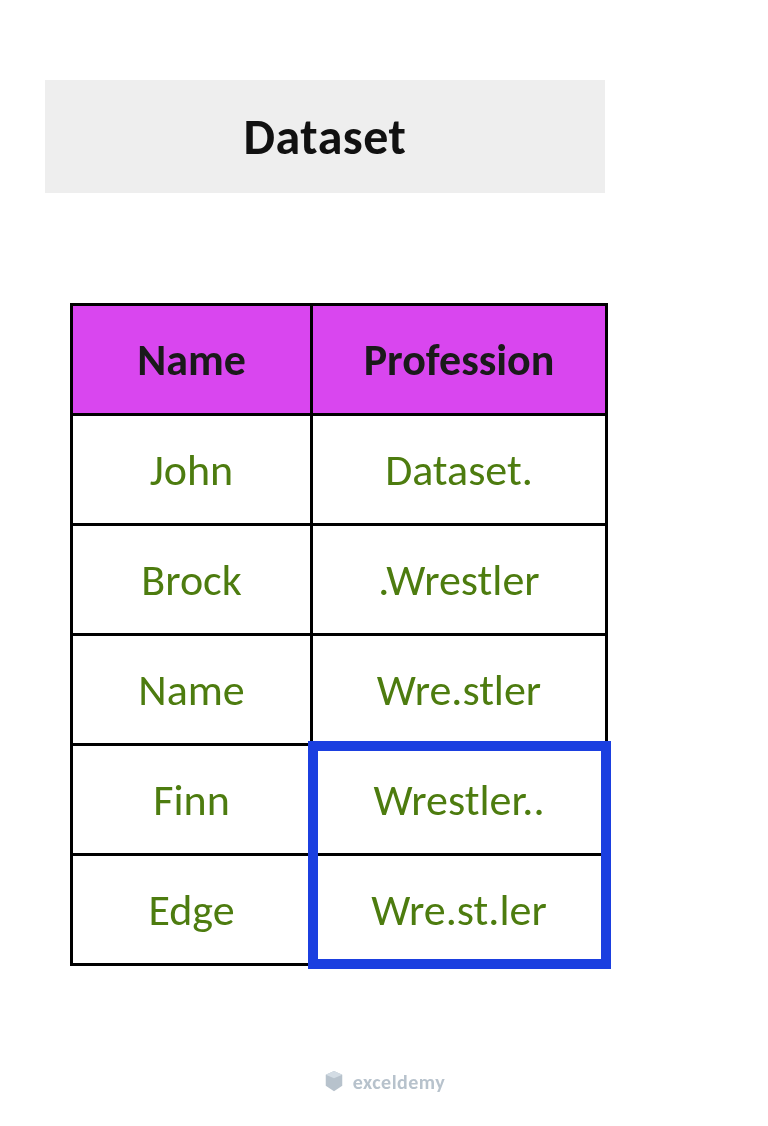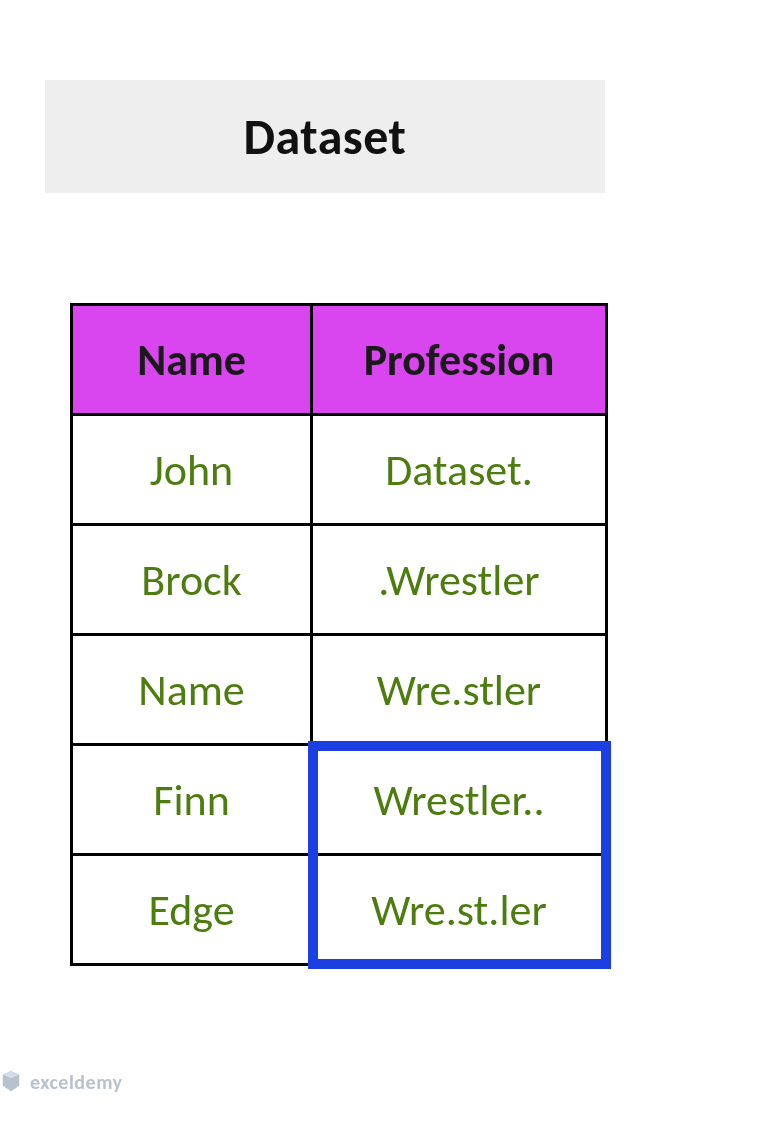--- a/index.html
+++ b/index.html
@@ -60,20 +60,21 @@
     position: absolute;
     left: 0; right: 0;
     bottom: 32px;
     text-align: center;
     font-size: 20px;
     color: #b7c2cc;
     font-weight: 600;
     letter-spacing: 0.5px;
     display: flex;
     align-items: center;
+    justify-content: center;
     gap: 8px;
   }
   .watermark .logo {
     width: 22px; height: 22px;
     display: inline-block;
   }
   .watermark .sub {
     position: absolute;
     top: 22px;
     left: 0; right: 0;

